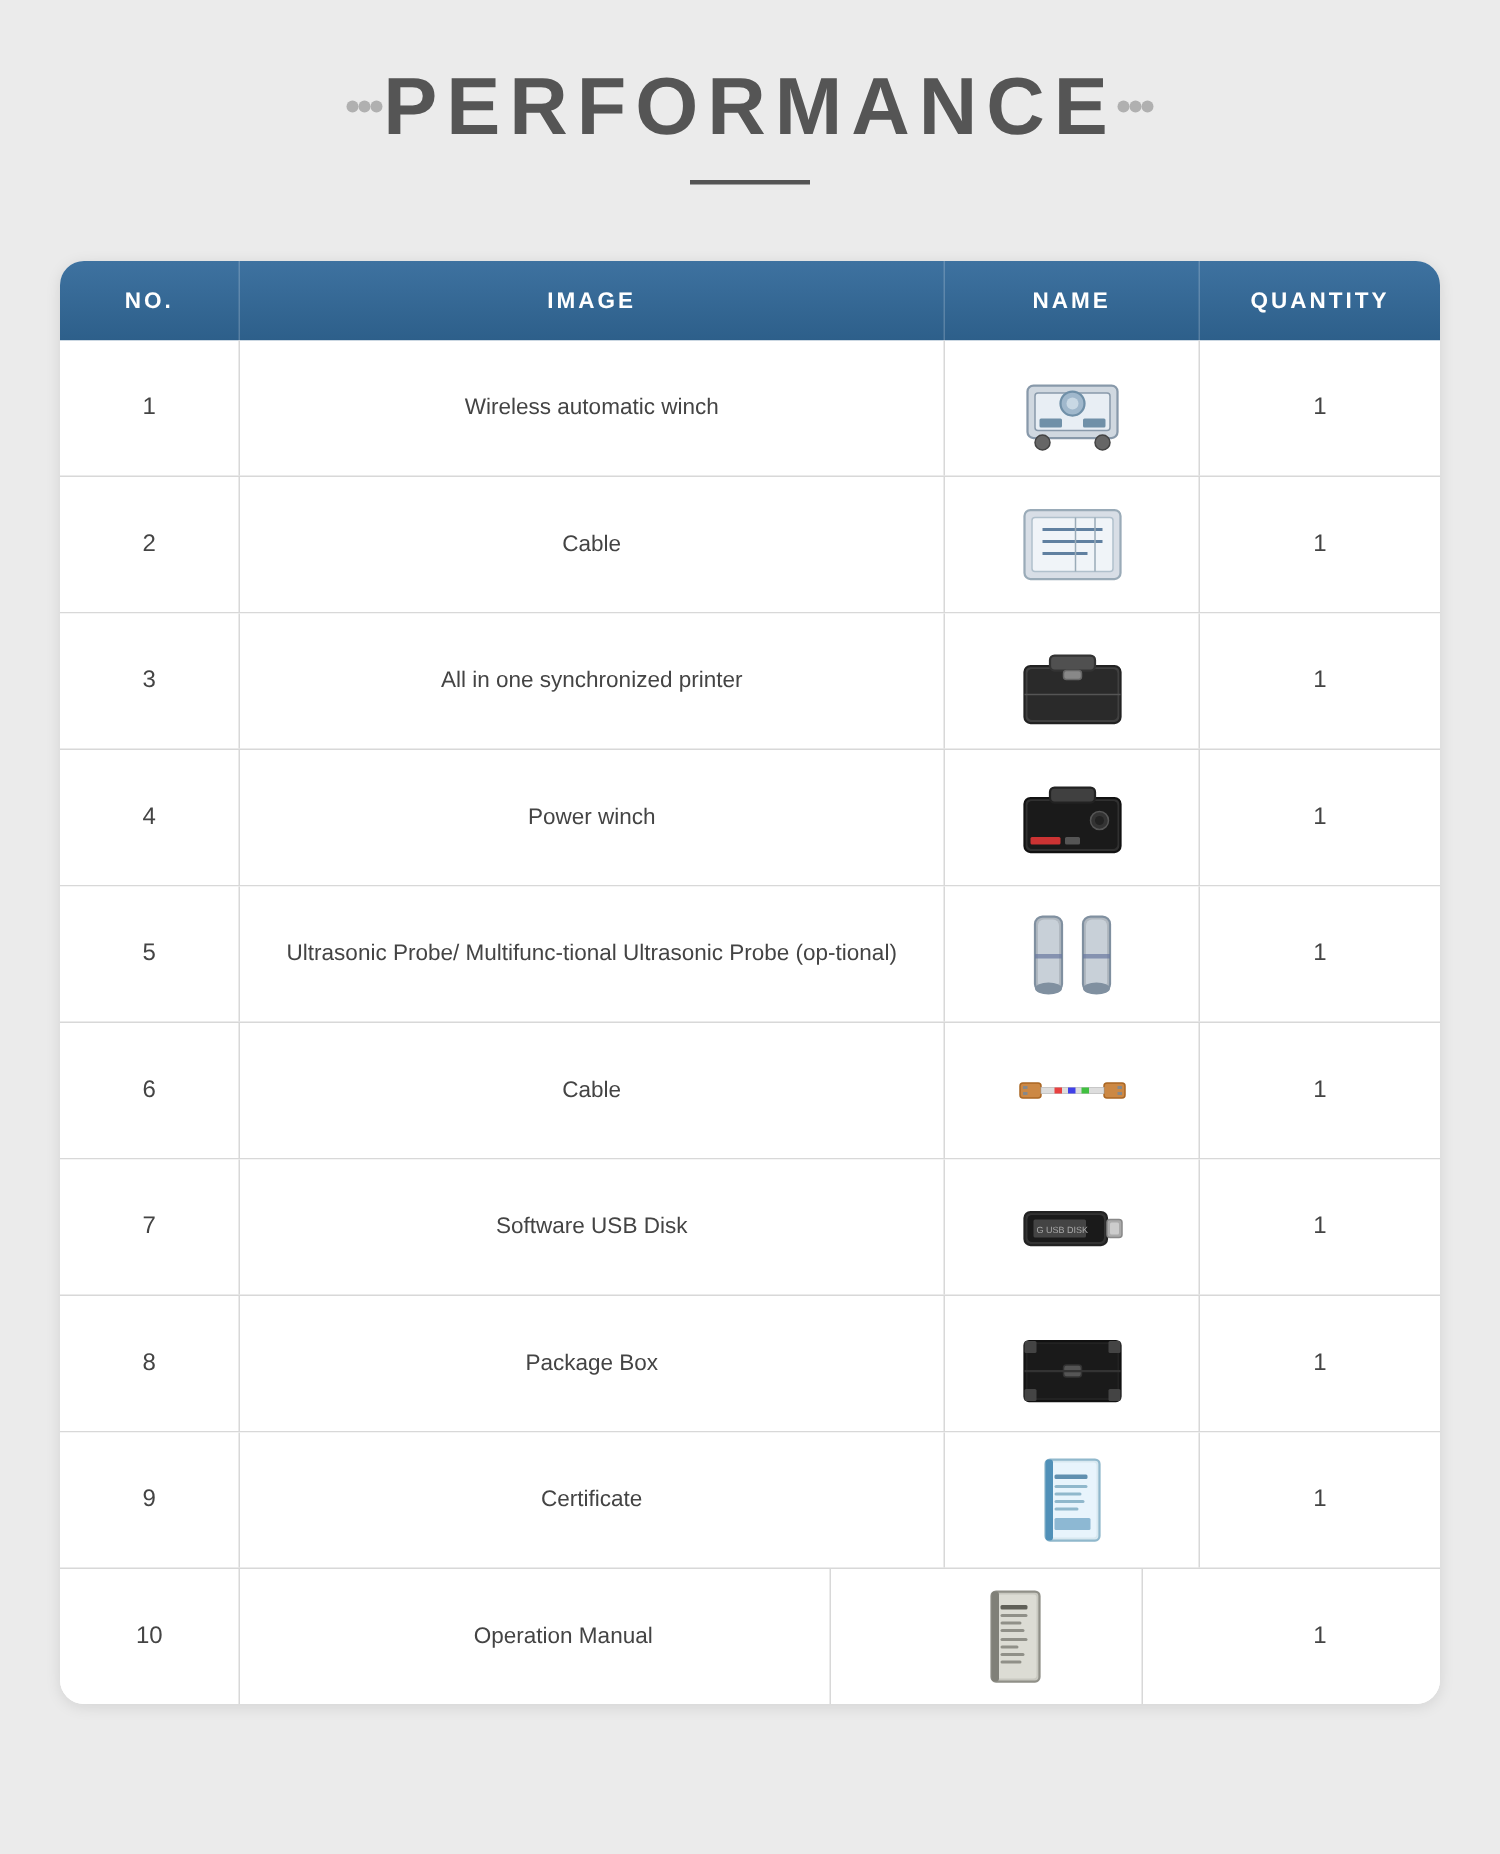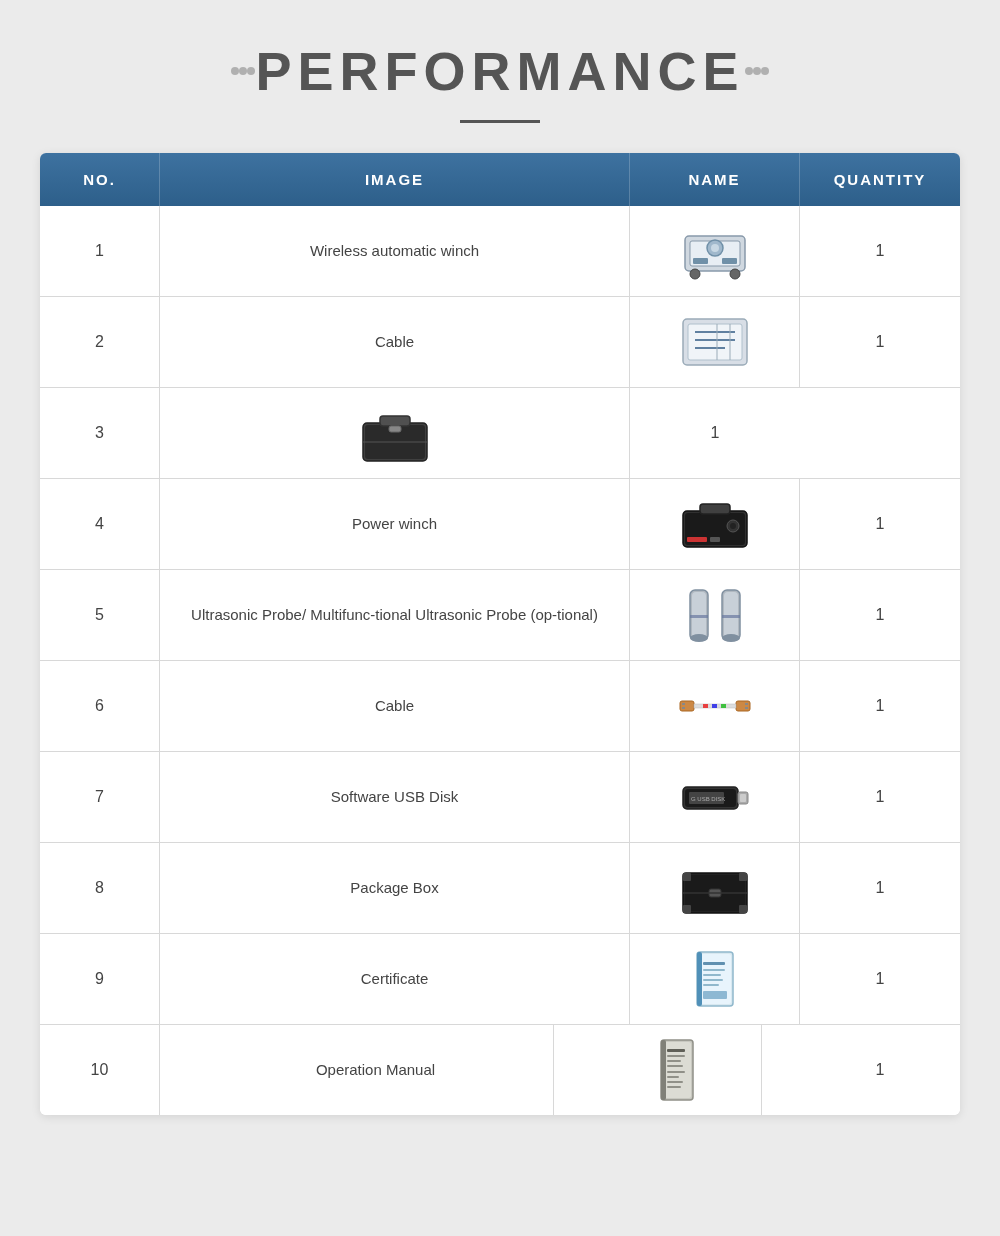--- a/index.html
+++ b/index.html
@@ -46,24 +46,25 @@
 
     .title-underline {
       width: 80px;
       height: 3px;
       background-color: #555555;
       margin-top: 8px;
     }
 
     .table-container {
       width: 920px;
-      border-radius: 6px;
+      border-radius: 16px;
       overflow: hidden;
       background: #ffffff;
       box-shadow: 0 2px 10px rgba(0,0,0,0.1);
+      margin-top: 21px;
     }
 
     .table-header {
       display: grid;
       grid-template-columns: 120px 1fr 170px 160px;
       background: linear-gradient(180deg, #3e72a0 0%, #2d5f8a 100%);
     }
 
     .th {
       padding: 18px 10px;
@@ -190,20 +191,21 @@
           <line x1="42" y1="17" x2="42" y2="53" stroke="#9aabb8" stroke-width="1"></line>
           <line x1="55" y1="17" x2="55" y2="53" stroke="#9aabb8" stroke-width="1"></line>
         </svg>
       </div>
     </div>
     <div class="td">1</div>
   </div>
 
   <div class="table-row">
     <div class="td">3</div>
+    <div class="td td-name">All in one synchronized printer</div>
     <div class="td td-image">
       <div class="img-placeholder">
         <svg viewBox="0 0 80 70" xmlns="http://www.w3.org/2000/svg">
 
           <rect x="8" y="25" width="64" height="38" rx="4" fill="#404040" stroke="#222" stroke-width="1.5"></rect>
           <rect x="10" y="27" width="60" height="34" rx="3" fill="#2a2a2a"></rect>
           <rect x="25" y="18" width="30" height="10" rx="3" fill="#505050" stroke="#333" stroke-width="1.5"></rect>
 
           <rect x="34" y="28" width="12" height="6" rx="2" fill="#888" stroke="#666" stroke-width="1"></rect>
 

